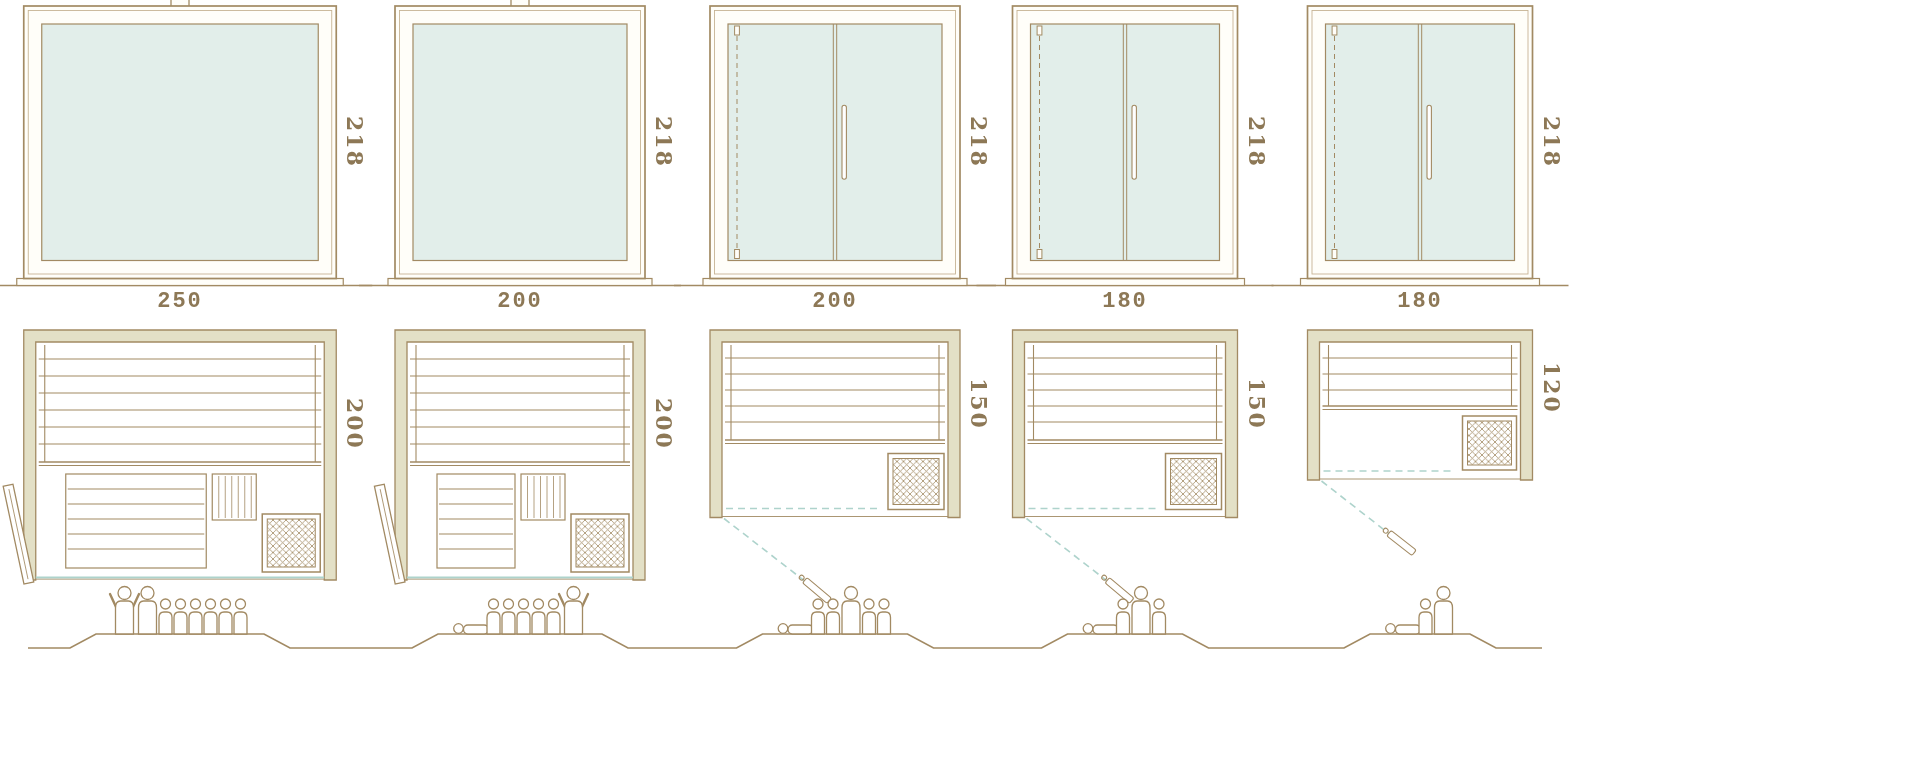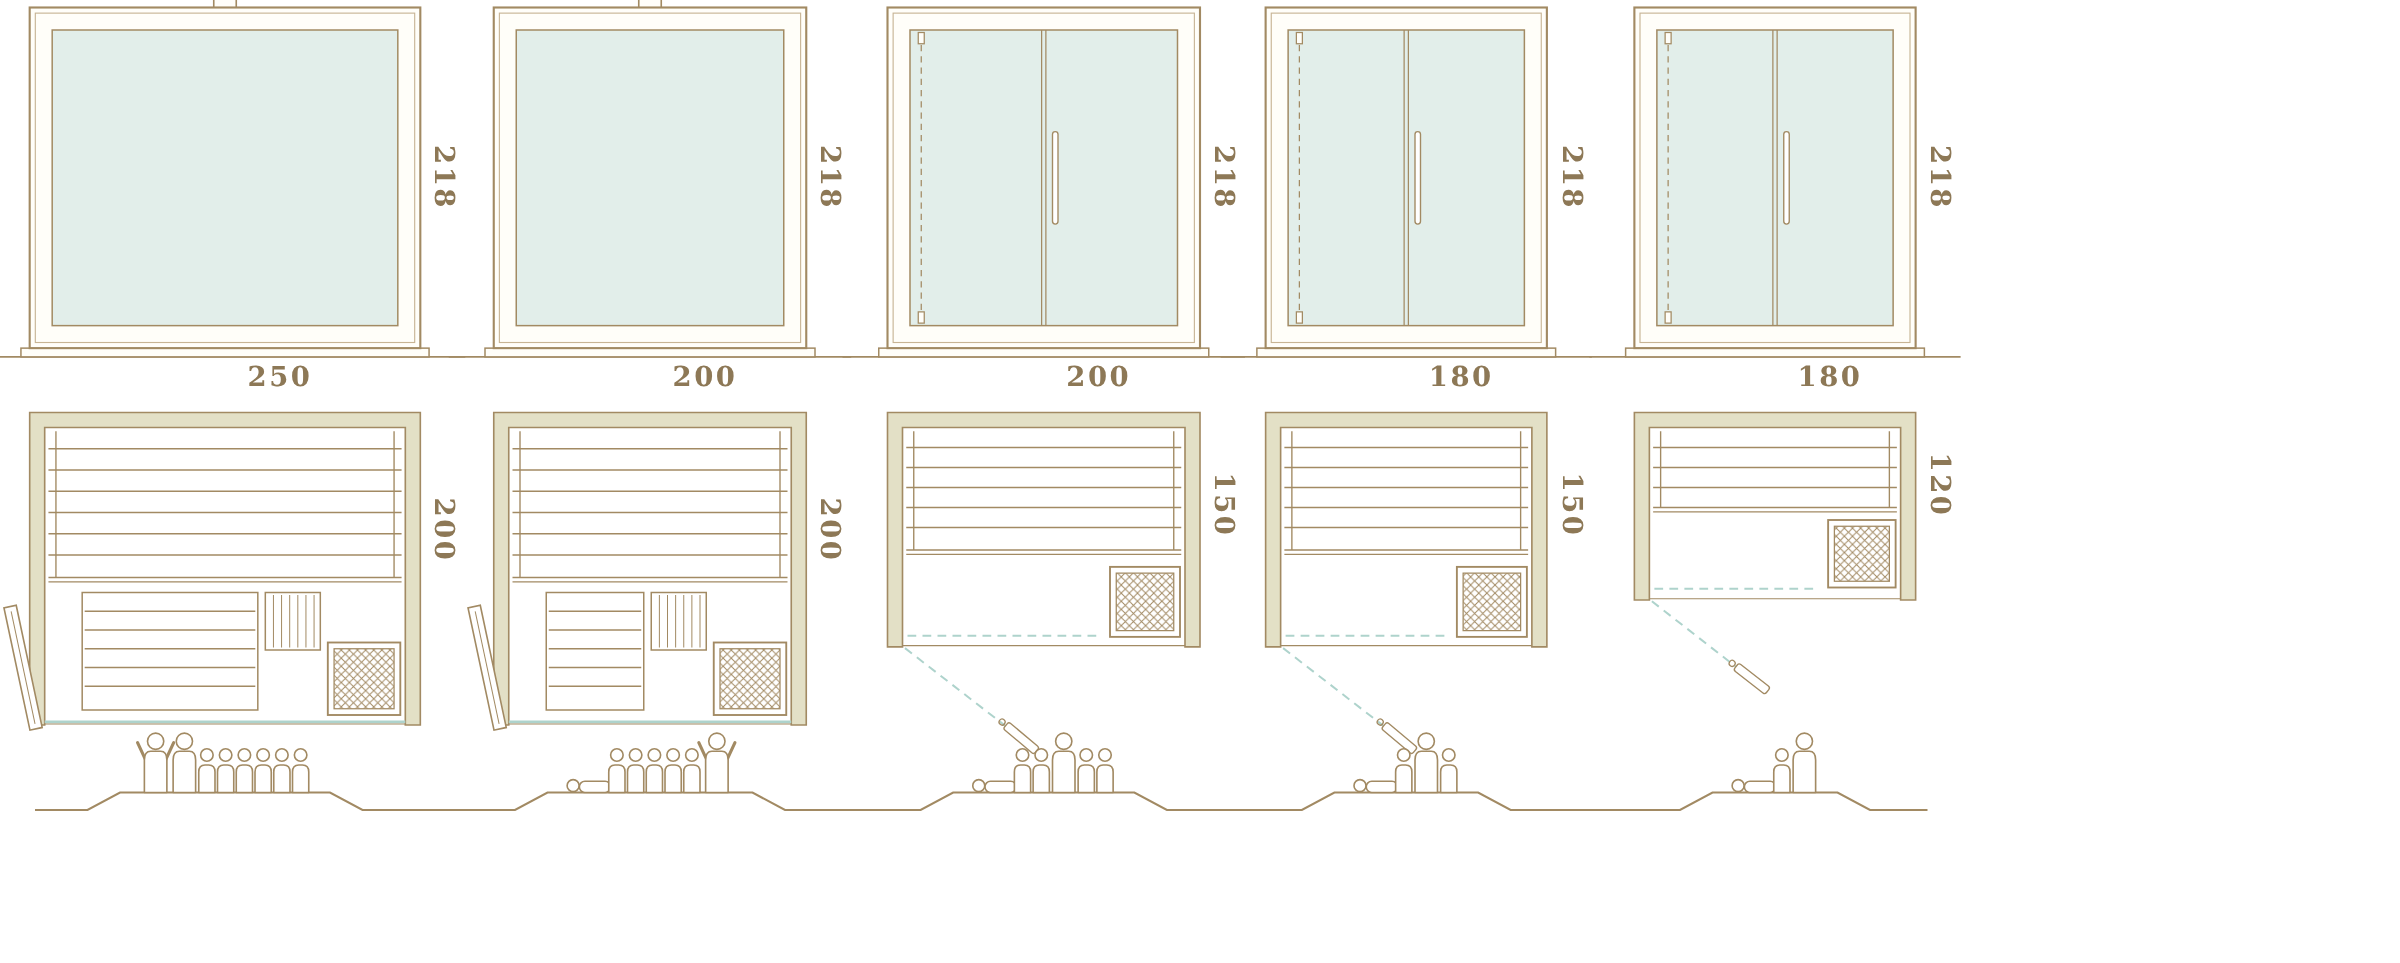--- a/index.html
+++ b/index.html
@@ -13,21 +13,21 @@
   .stage svg { position: absolute; left: 0; top: 0; }
   .dim {
     position: absolute;
     font-family: "DejaVu Serif", "Liberation Serif", serif;
     font-weight: 700;
     font-size: 22px;
     color: var(--label-color, #8d7856);
     letter-spacing: 2px;
     user-select: none;
   }
-  .dim.h { width: 140px; text-align: right; }
+  .dim.h { width: 140px; text-align: center; font-family: Liberation Mono, monospace; }
   .dim.v { writing-mode: vertical-rl; }
 </style>
 </head>
 <body>
 
 <div class="stage">
   <svg id="scene" width="1920" height="770" viewBox="0 0 1920 770">
       <defs>
         <pattern id="xh" width="6.5" height="6.5" patternUnits="userSpaceOnUse">
           <path d="M0 0 L6.5 6.5 M6.5 0 L0 6.5" stroke="#a28a63" stroke-width="0.8" fill="none"></path>

